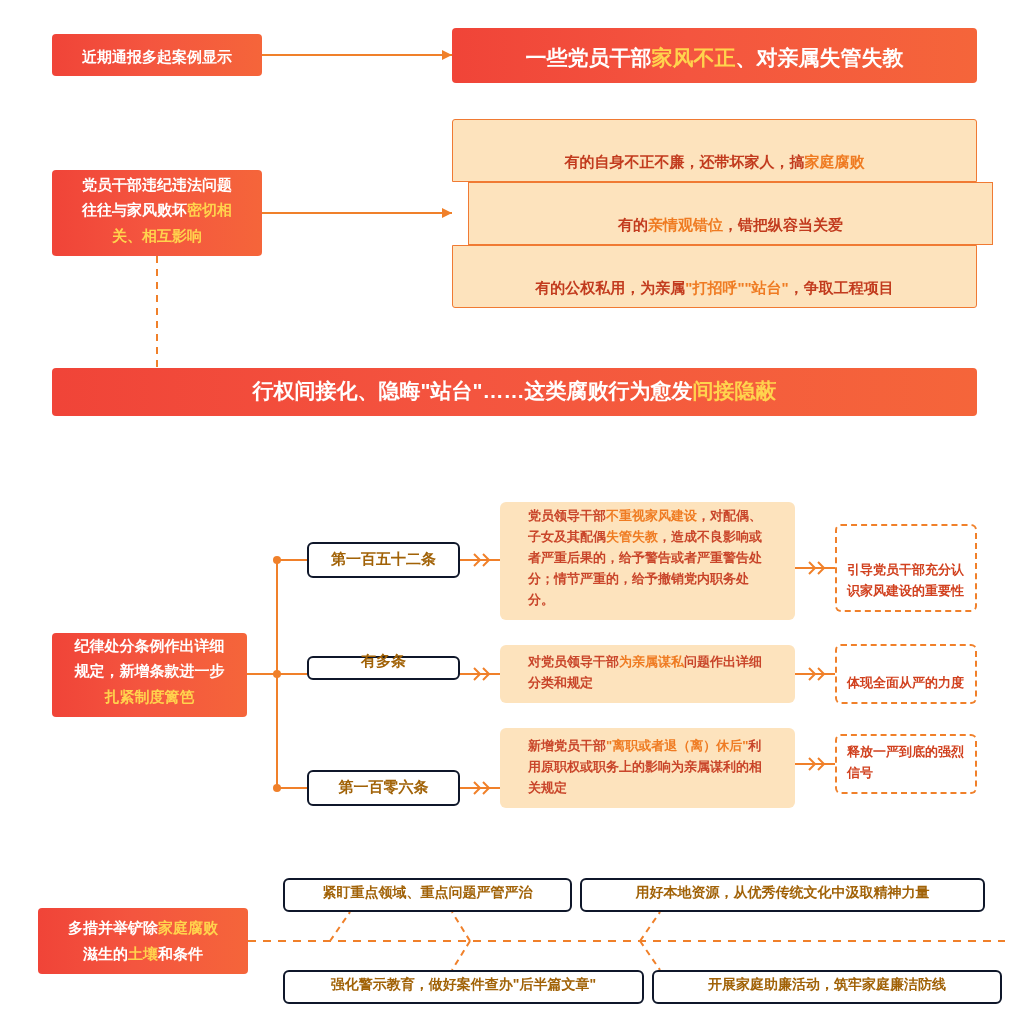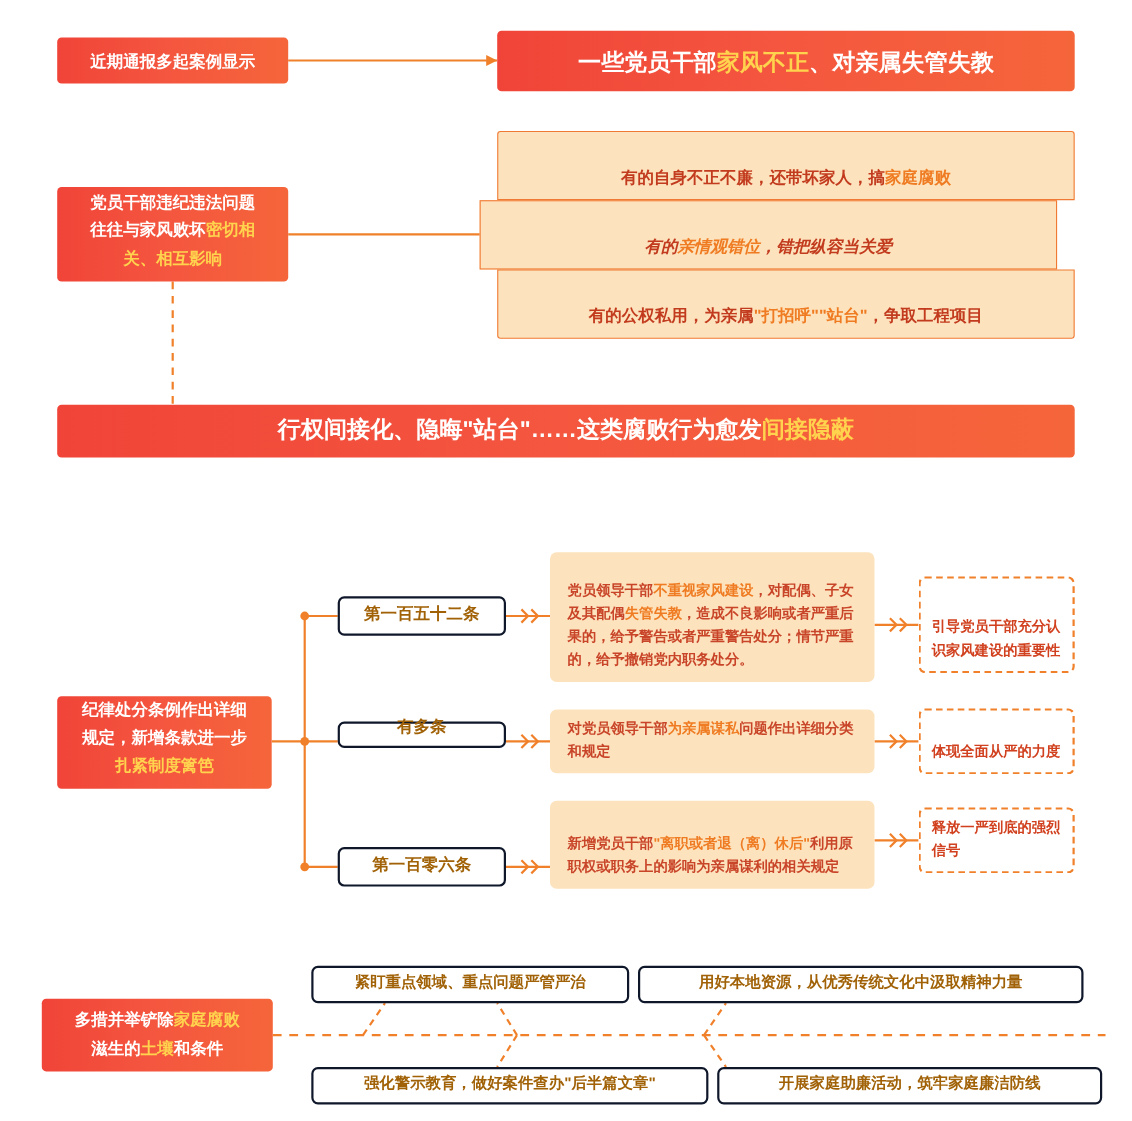--- a/index.html
+++ b/index.html
@@ -54,21 +54,21 @@
     color: #c23b1e;
     border-radius: 3px;
     padding: 8px 12px;
   }
   .peach-panel .hl { color: #ef7b22; }
 
   .peach-soft {
     background: #fde3bd;
     color: #c9452a;
     border-radius: 6px;
-    padding: 10px 16px;
+    padding: 10px 28px;
     text-align: left;
     justify-content: flex-start;
     line-height: 1.62;
   }
   .peach-soft .hl { color: #ef7b22; }
 
   
   .orange-outline {
     background: #ffffff;
     border: 2px solid #0f172a;
@@ -164,21 +164,21 @@
       <span class="hl">关、相互影响</span>
     </span>
   </div>
 
   <div class="node peach-panel fs15" style="left:452px; top:119px; width:525px; height:63px; border-bottom-width:1px; border-radius:3px 3px 0 0;">
     <span>
       <span>有的自身不正不廉，还带坏家人，搞</span><span class="hl">家庭腐败</span><span></span>
     </span>
   </div>
 
-  <div class="node peach-panel fs15" style="left:436px; top:182px; width:525px; height:63px; border-top-width:1px; border-bottom-width:1px; border-radius:0;font-style:italic;">
+  <div class="node peach-panel fs15" style="left:468px; top:182px; width:525px; height:63px; border-top-width:1px; border-bottom-width:1px; border-radius:0;">
     <span>
       <span>有的</span><span class="hl">亲情观错位</span><span>，错把纵容当关爱</span>
     </span>
   </div>
 
   <div class="node peach-panel fs15" style="left:452px; top:245px; width:525px; height:63px; border-top-width:1px; border-radius:0 0 3px 3px;">
     <span>
       <span>有的公权私用，为亲属</span><span class="hl">"打招呼""站台"</span><span>，争取工程项目</span>
     </span>
   </div>

